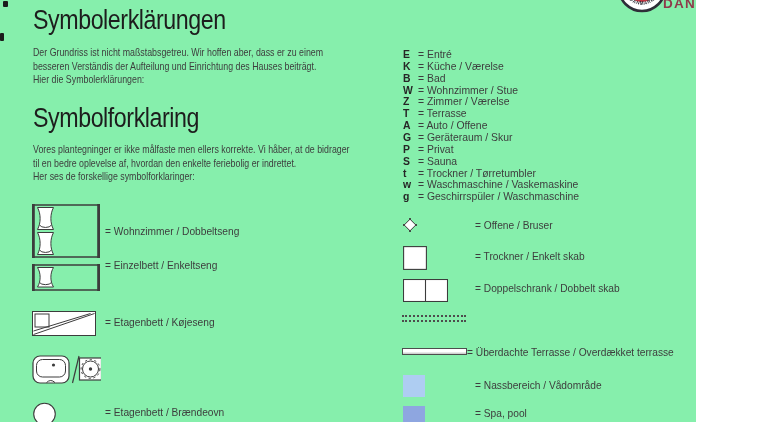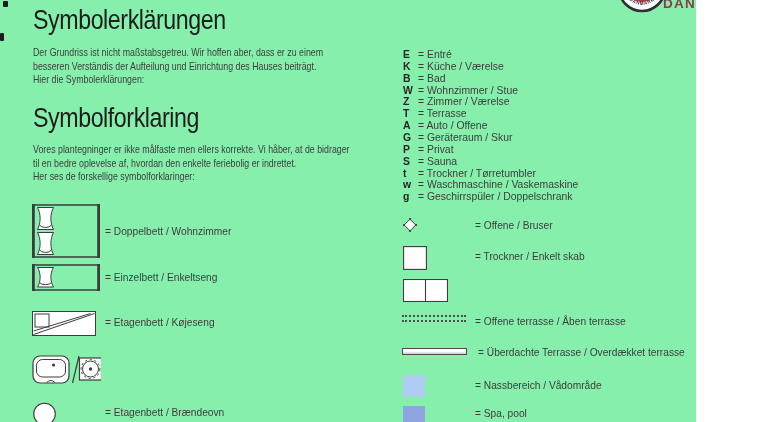--- a/index.html
+++ b/index.html
@@ -100,51 +100,51 @@
     <div class="letter-row">
         <span class="ltr">t</span>
         <span>=  Trockner / Tørretumbler</span>
       </div>
     <div class="letter-row">
         <span class="ltr">w</span>
         <span>=  Waschmaschine / Vaskemaskine</span>
       </div>
     <div class="letter-row">
         <span class="ltr">g</span>
-        <span>=  Geschirrspüler / Doppelschrank</span>
+        <span>=  Geschirrspüler / Waschmaschine</span>
       </div>
   </div>
 
   <svg class="abs" style="left:32px;top:204px;" width="68" height="54" viewBox="0 0 68 54">
     <line x1="1" y1="1" x2="67" y2="1" stroke="#3c3c3c" stroke-width="1.4"></line>
     <line x1="1" y1="53" x2="67" y2="53" stroke="#3c3c3c" stroke-width="1.4"></line>
     <rect x="0" y="0" width="2.8" height="54" fill="#3c3c3c"></rect>
     <rect x="65.2" y="0" width="2.8" height="54" fill="#3c3c3c"></rect>
     <g transform="translate(5,3)">
       <path d="M0.5,0.5 H16.5 C13,7 13,16 16.5,22.5 H0.5 C4,16 4,7 0.5,0.5 Z" fill="#fff" stroke="#3c3c3c"></path>
       <path d="M2.5,18 A 6.5 4 0 0 0 14.5 18" fill="none" stroke="#3c3c3c"></path>
     </g>
     <g transform="translate(5,28)">
       <path d="M0.5,0.5 H16.5 C13,7 13,16 16.5,22.5 H0.5 C4,16 4,7 0.5,0.5 Z" fill="#fff" stroke="#3c3c3c"></path>
       <path d="M2.5,18 A 6.5 4 0 0 0 14.5 18" fill="none" stroke="#3c3c3c"></path>
     </g>
   </svg>
-  <div class="abs sym-label" style="left:105px;top:226px;">= Doppelbett / Wohnzimmer</div>
+  <div class="abs sym-label" style="left:105px;top:226px;">= Wohnzimmer / Dobbeltseng</div>
 
   <svg class="abs" style="left:32px;top:264px;" width="68" height="27" viewBox="0 0 68 27">
     <line x1="1" y1="1" x2="67" y2="1" stroke="#3c3c3c" stroke-width="1.4"></line>
     <line x1="1" y1="26" x2="67" y2="26" stroke="#3c3c3c" stroke-width="1.4"></line>
     <rect x="0" y="0" width="2.8" height="27" fill="#3c3c3c"></rect>
     <rect x="65.2" y="0" width="2.8" height="27" fill="#3c3c3c"></rect>
     <g transform="translate(5,3)">
       <path d="M0.5,0.5 H16.5 C13,6 13,14.5 16.5,20 H0.5 C4,14.5 4,6 0.5,0.5 Z" fill="#fff" stroke="#3c3c3c"></path>
       <path d="M2.5,15.5 A 6.5 3.5 0 0 0 14.5 15.5" fill="none" stroke="#3c3c3c"></path>
     </g>
   </svg>
-  <div class="abs sym-label" style="left:105px;top:272px;">= Einzelbett / Enkeltseng</div>
+  <div class="abs sym-label" style="left:105px;top:260px;">= Einzelbett / Enkeltseng</div>
 
   <svg class="abs" style="left:32px;top:311px;" width="64" height="25" viewBox="0 0 64 25">
     <rect x="0.5" y="0.5" width="63" height="24" fill="#fff" stroke="#3c3c3c"></rect>
     <rect x="3" y="3" width="14" height="13" fill="#fff" stroke="#3c3c3c"></rect>
     <line x1="1.5" y1="23.5" x2="62.5" y2="2.5" stroke="#3c3c3c"></line>
     <line x1="1.5" y1="20" x2="58.5" y2="2.5" stroke="#3c3c3c"></line>
   </svg>
   <div class="abs sym-label" style="left:105px;top:317px;">= Etagenbett / Køjeseng</div>
 
   <svg class="abs" style="left:32px;top:354px;" width="69" height="31" viewBox="0 0 69 31">
@@ -175,29 +175,29 @@
 
   <svg class="abs" style="left:403px;top:246px;" width="24" height="24" viewBox="0 0 24 24">
     <rect x="0.6" y="0.6" width="22.8" height="22.8" fill="#fff" stroke="#3c3c3c" stroke-width="1.1"></rect>
   </svg>
   <div class="abs sym-label" style="left:475px;top:251px;">= Trockner / Enkelt skab</div>
 
   <svg class="abs" style="left:403px;top:279px;" width="45" height="23" viewBox="0 0 45 23">
     <rect x="0.5" y="0.5" width="44" height="22" fill="#fff" stroke="#3c3c3c" stroke-width="1.1"></rect>
     <line x1="22.5" y1="0.5" x2="22.5" y2="22.5" stroke="#3c3c3c" stroke-width="1.1"></line>
   </svg>
+  <div class="abs sym-label" style="left:475px;top:283px;">= Doppelschrank / Dobbelt skab</div>
 
   <div class="abs" style="left:402px;top:315px;width:64px;height:8px;">
     <div class="dot-row" style="top:0;"></div>
     <div class="dot-row" style="top:5px;"></div>
   </div>
-  <div class="abs sym-label" style="left:475px;top:316px;">= Offene terrasse / Åben terrasse</div>
 
   <div class="abs covered-bar" style="left:402px;top:348px;"></div>
-  <div class="abs sym-label" style="left:478px;top:347px;">= Überdachte Terrasse / Overdækket terrasse</div>
+  <div class="abs sym-label" style="left:467px;top:347px;">= Überdachte Terrasse / Overdækket terrasse</div>
 
   <div class="abs color-sq" style="left: 403px; top: 375px; background: rgb(174, 205, 242);"></div>
   <div class="abs sym-label" style="left:475px;top:380px;text-align:right;">= Nassbereich / Vådområde</div>
 
   <div class="abs color-sq" style="left: 403px; top: 406px; background: rgb(142, 166, 224);"></div>
   <div class="abs sym-label" style="left:475px;top:408px;">= Spa, pool</div>
 
 </div>
 
 </body></html>

